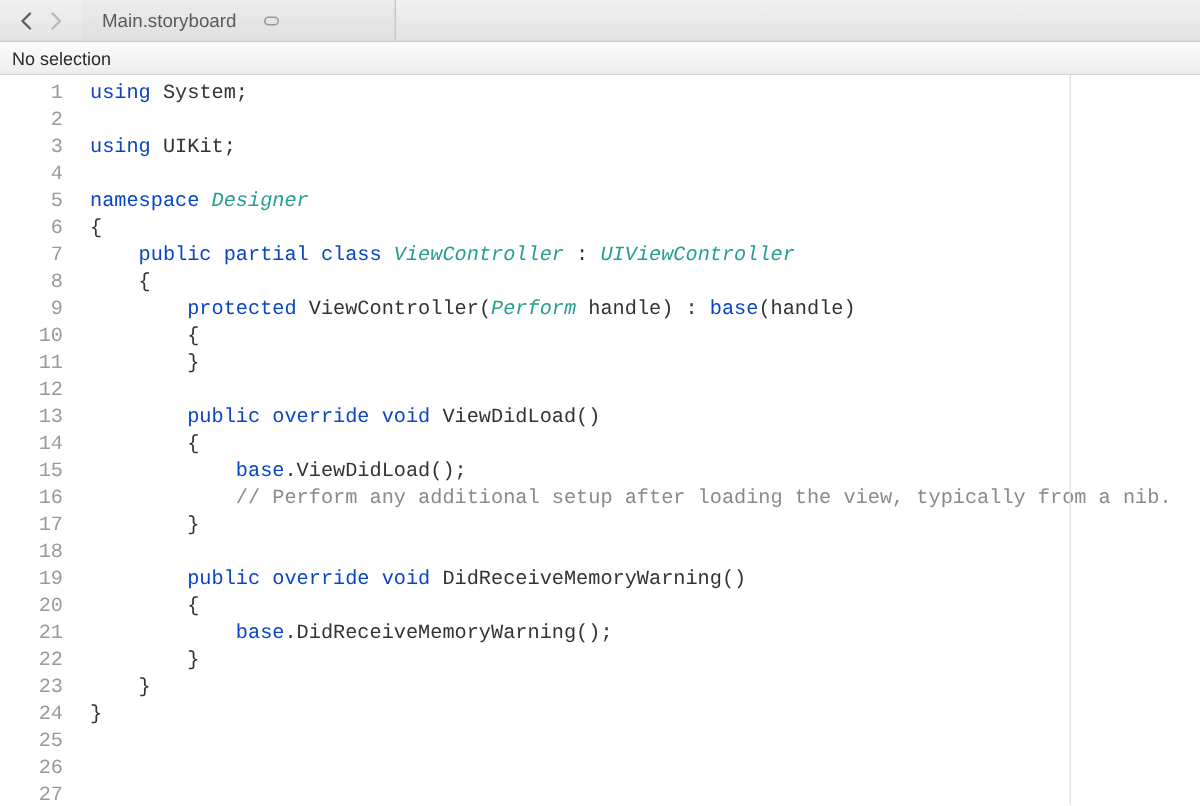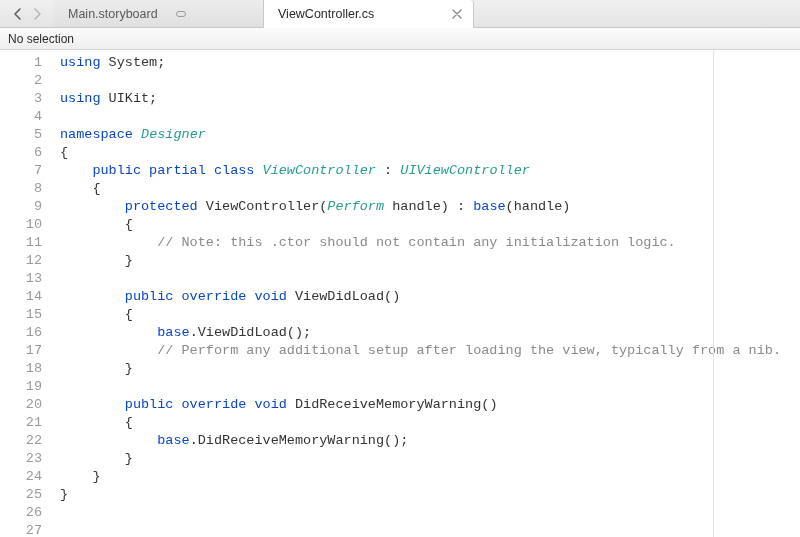--- a/index.html
+++ b/index.html
@@ -148,28 +148,20 @@
     </div>
     <div class="nav-arrow">
       <svg width="9" height="12" viewBox="0 0 9 12">
           <path d="M2 1 L7 6 L2 11" stroke="#b8b8b8" stroke-width="1.6" fill="none" stroke-linecap="round" stroke-linejoin="round"></path>
         </svg>
     </div>
   </div>
   <div class="tab inactive">
     <span>Main.storyboard</span>
     <span class="pill"></span>
-  </div>
-  <div class="tab active">
-    <span>ViewController.cs</span>
-    <span class="tab-close">
-      <svg width="10" height="10" viewBox="0 0 10 10">
-          <path d="M1 1 L9 9 M9 1 L1 9" stroke="#8a8a8a" stroke-width="1.4" stroke-linecap="round"></path>
-        </svg>
-    </span>
   </div>
 </div>
 
 <div class="selection-bar">
   <span>No selection</span>
 </div>
 
 <div class="editor">
   <div class="gutter" style="white-space: pre;">1
 2
@@ -202,21 +194,20 @@
   <div class="code"><span class="kw">using</span> System;
 
 <span class="kw">using</span> UIKit;
 
 <span class="kw">namespace</span> <span class="type">Designer</span>
 {
     <span class="kw">public partial class</span> <span class="type">ViewController</span> : <span class="type">UIViewController</span>
     {
         <span class="kw">protected</span> ViewController(<span class="type">Perform</span> handle) : <span class="kw">base</span>(handle)
         {
-            <span class="cmt">// Note: this .ctor should not contain any initialization logic.</span>
         }
 
         <span class="kw">public override void</span> ViewDidLoad()
         {
             <span class="kw">base</span>.ViewDidLoad();
             <span class="cmt">// Perform any additional setup after loading the view, typically from a nib.</span>
         }
 
         <span class="kw">public override void</span> DidReceiveMemoryWarning()
         {

